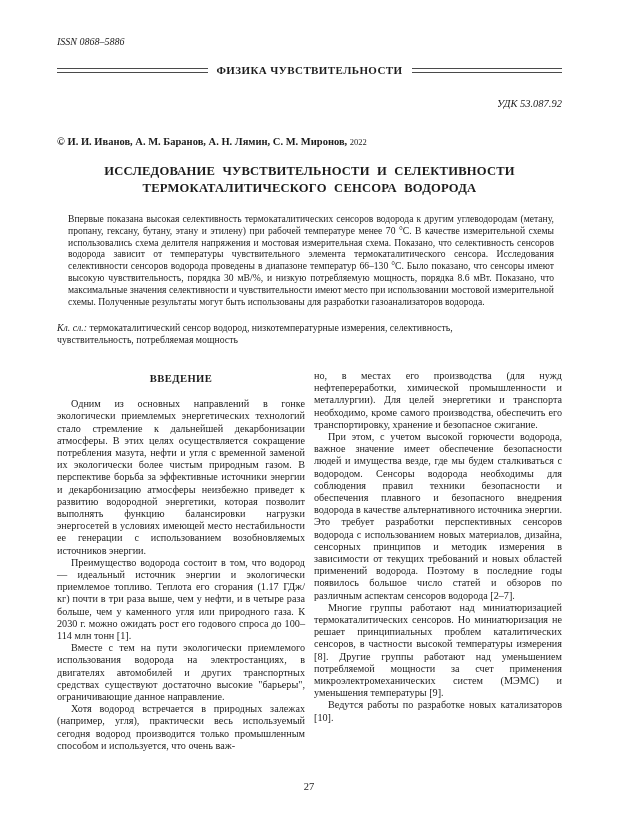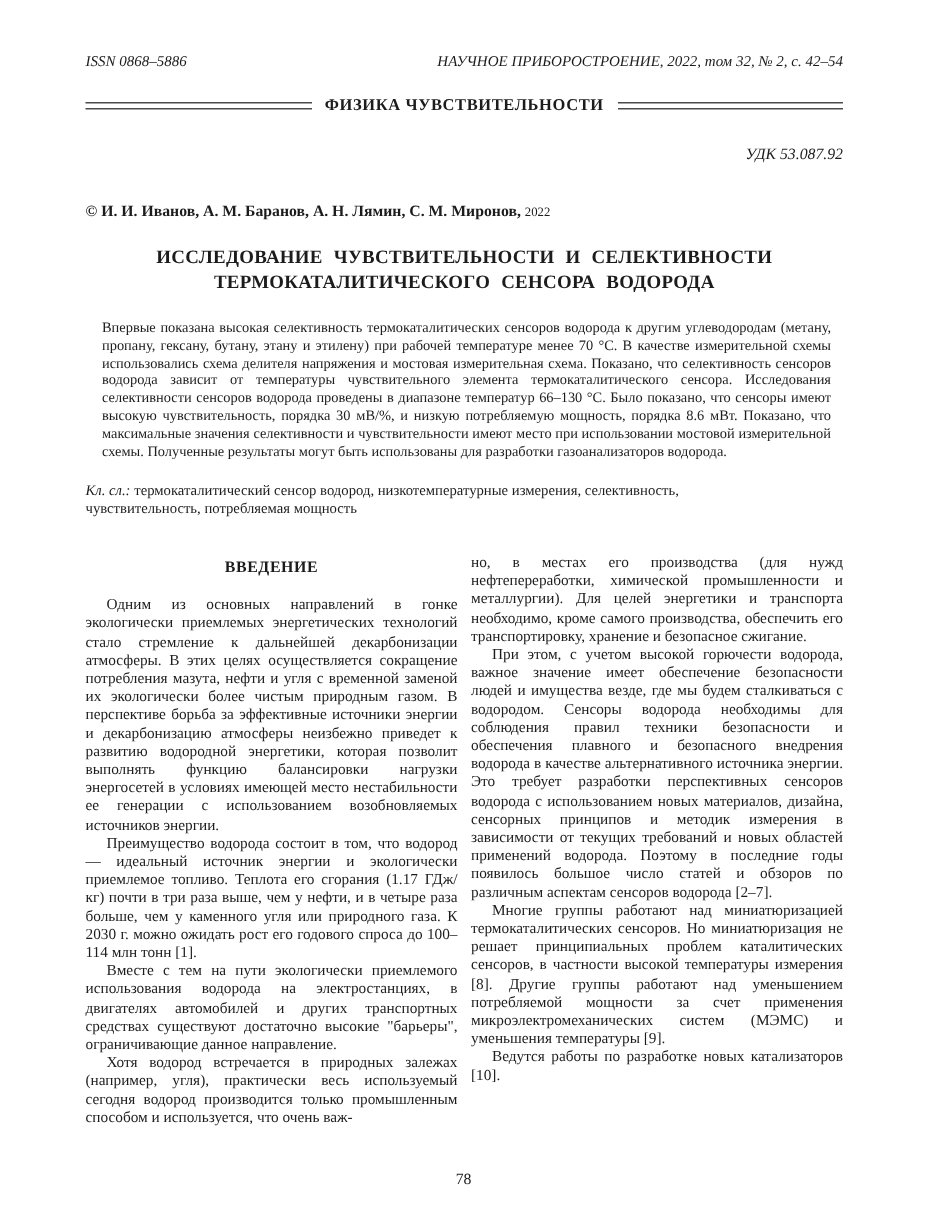--- a/index.html
+++ b/index.html
@@ -48,21 +48,20 @@
   
   .pagenum { position:absolute; left:0; right:0; bottom:28px; text-align:center; font-size:10.5px; }
 </style>
 </head>
 <body>
 
 <div class="page">
 
   <div class="topbar">
     <span class="issn">ISSN 0868–5886</span>
-    <span class="jref">НАУЧНОЕ ПРИБОРОСТРОЕНИЕ, 2022, том 32, № 2, с. 42–54</span>
   </div>
 
   <div class="banner">
     <span class="rule"></span>
     <span class="banner-text">ФИЗИКА ЧУВСТВИТЕЛЬНОСТИ</span>
     <span class="rule"></span>
   </div>
 
   <div class="udc">УДК 53.087.92</div>
 
@@ -89,15 +88,15 @@
       <p>Хотя водород встречается в природных залежах (например, угля), практически весь используемый сегодня водород производится только промышленным способом и используется, что очень важ-</p>
     </div>
     <div class="col">
       <p style="text-indent:0">но, в местах его производства (для нужд нефтепереработки, химической промышленности и металлургии). Для целей энергетики и транспорта необходимо, кроме самого производства, обеспечить его транспортировку, хранение и безопасное сжигание.</p>
       <p>При этом, с учетом высокой горючести водорода, важное значение имеет обеспечение безопасности людей и имущества везде, где мы будем сталкиваться с водородом. Сенсоры водорода необходимы для соблюдения правил техники безопасности и обеспечения плавного и безопасного внедрения водорода в качестве альтернативного источника энергии. Это требует разработки перспективных сенсоров водорода с использованием новых материалов, дизайна, сенсорных принципов и методик измерения в зависимости от текущих требований и новых областей применений водорода. Поэтому в последние годы появилось большое число статей и обзоров по различным аспектам сенсоров водорода [2–7].</p>
       <p>Многие группы работают над миниатюризацией термокаталитических сенсоров. Но миниатюризация не решает принципиальных проблем каталитических сенсоров, в частности высокой температуры измерения [8]. Другие группы работают над уменьшением потребляемой мощности за счет применения микроэлектромеханических систем (МЭМС) и уменьшения температуры [9].</p>
       <p>Ведутся работы по разработке новых катализаторов [10].</p>
     </div>
   </div>
 
-  <div class="pagenum">78</div>
+  <div class="pagenum">27</div>
 
 </div>
 
 </body></html>

